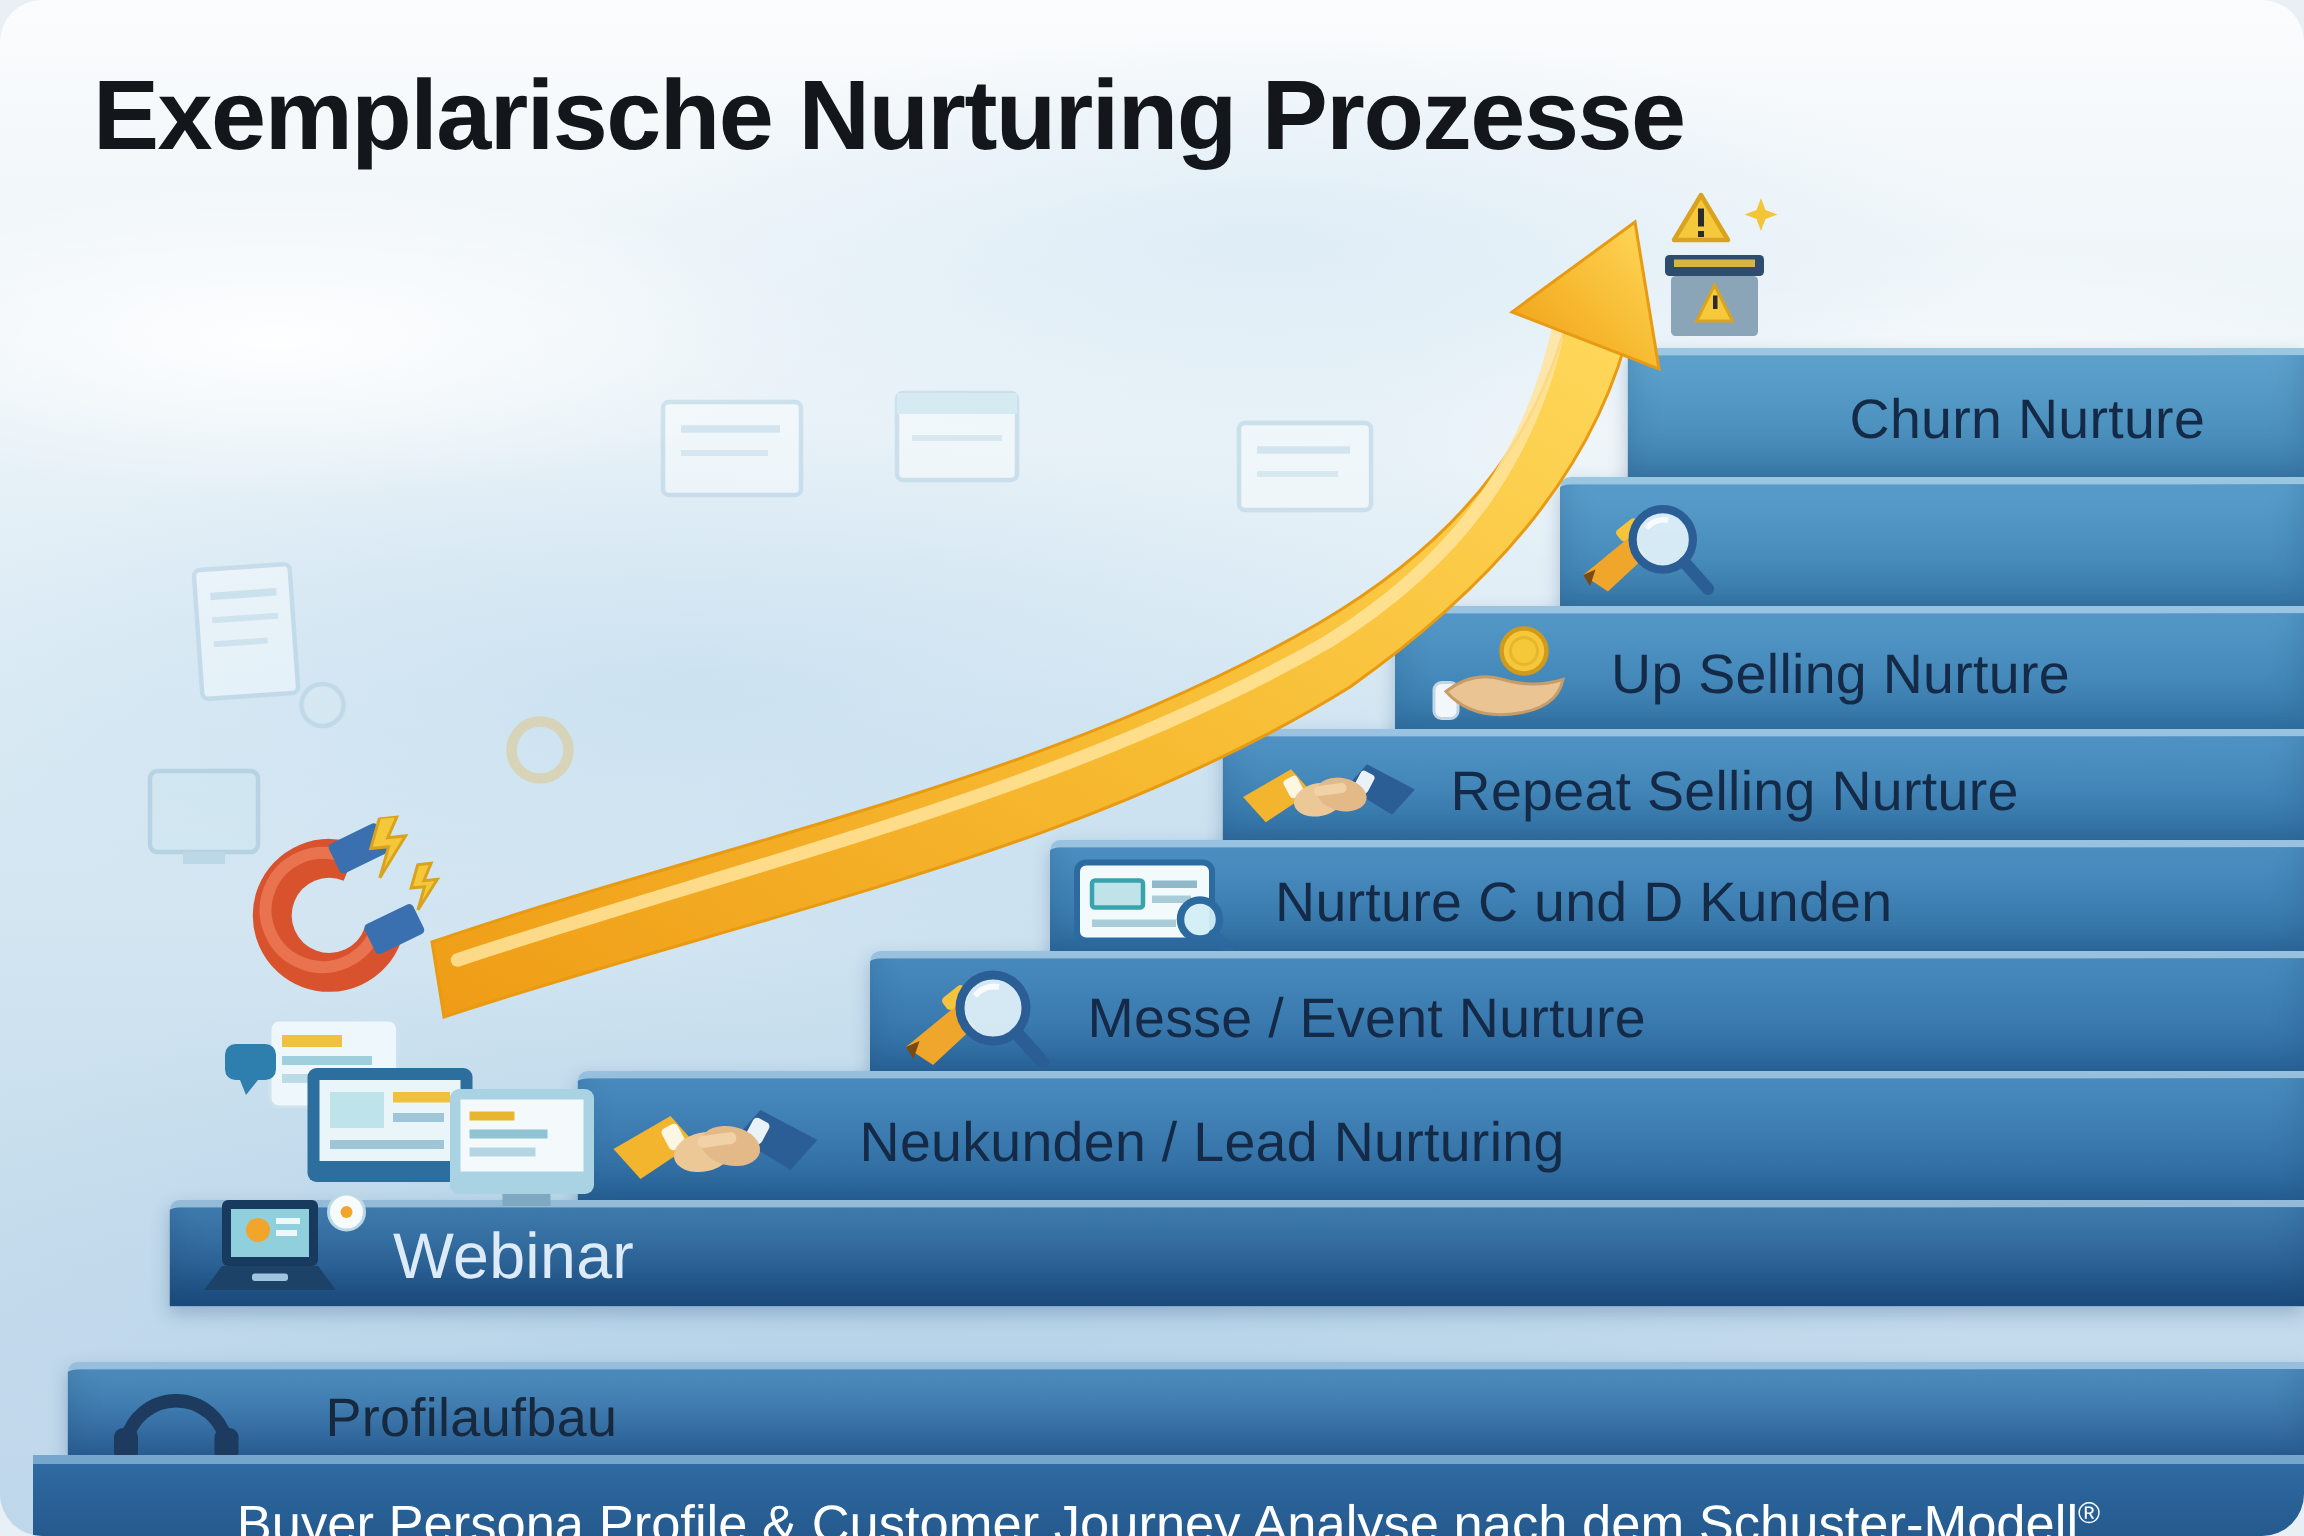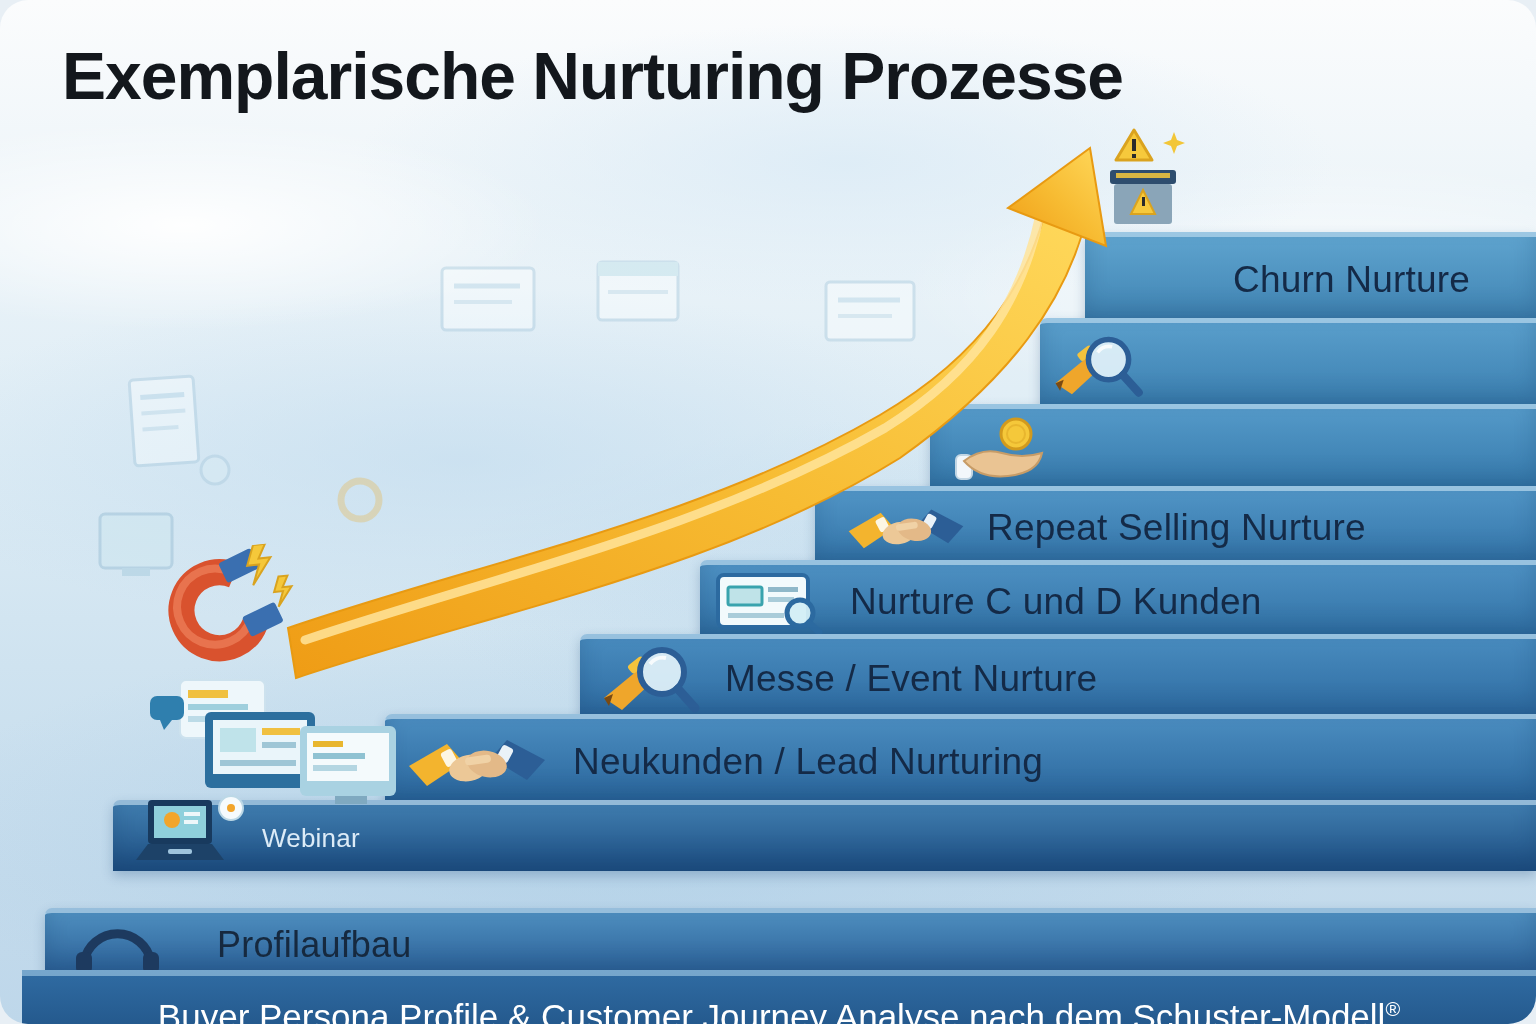--- a/index.html
+++ b/index.html
@@ -24,28 +24,28 @@
         border-top:5px solid rgba(187,222,243,.75);border-top-left-radius:7px;
         box-shadow:0 5px 12px rgba(35,80,125,.28), inset 0 -14px 22px rgba(15,50,90,.22);}
   .step-label{font-size:37px;font-weight:500;color:#142a47;white-space:nowrap;letter-spacing:.2px;}
   .icon{position:relative;flex:0 0 auto;}
   .icon svg{display:block;overflow:visible;}
   .s1{left:45px;top:908px;height:64px;padding-left:25px;background:linear-gradient(180deg,#4d8dbe,#2a5f96);}
   .s1 .icon{width:95px;height:62px;margin-right:52px;}
   .s1 .step-label{color:#16293f;font-size:36px;}
   .s2{left:113px;top:800px;height:66px;padding-left:15px;background:linear-gradient(180deg,#3f7cae,#1e4f83);}
   .s2 .icon{width:120px;height:72px;margin-right:14px;margin-top:-16px;}
-  .s2 .step-label{color:#dcebf7;font-weight:400;font-size:26px;}
+  .s2 .step-label{color:#dcebf7;font-weight:400;font-size:43px;}
   .s3{left:385px;top:714px;height:86px;padding-left:22px;background:linear-gradient(180deg,#4a8cbf,#29659b);}
   .s3 .icon{width:140px;height:72px;margin-right:26px;}
   .s4{left:580px;top:634px;height:80px;padding-left:18px;background:linear-gradient(180deg,#488bbe,#2d6aa0);}
   .s4 .icon{width:105px;height:78px;margin-right:22px;}
   .s5{left:700px;top:560px;height:74px;padding-left:16px;background:linear-gradient(180deg,#4d90c2,#3070a4);}
   .s5 .icon{width:108px;height:62px;margin-right:26px;}
-  .s6{left:815px;top:486px;height:74px;padding-left:32px;background:linear-gradient(180deg,#5094c5,#3374a8);}
+  .s6{left:815px;top:486px;height:74px;padding-left:12px;background:linear-gradient(180deg,#5094c5,#3374a8);}
   .s6 .icon{width:118px;height:62px;margin-right:22px;}
   .s7{left:930px;top:404px;height:82px;padding-left:24px;background:linear-gradient(180deg,#5499c8,#3579ab);}
   .s7 .icon{width:98px;height:66px;margin-right:22px;}
   .s8{left:1040px;top:318px;height:86px;padding-left:10px;background:linear-gradient(180deg,#599ecb,#3a7eaf);}
   .s8 .icon{width:96px;height:76px;margin-right:12px;}
   .s8 .step-label{font-size:35px;}
   .s9{left:1085px;top:232px;height:86px;padding-left:148px;background:linear-gradient(180deg,#5ea3ce,#3f83b2);}
   .base-bar{position:absolute;left:22px;top:970px;right:0;height:94px;z-index:10;
         display:flex;align-items:center;justify-content:center;
         background:linear-gradient(180deg,#306ca3,#1c4c7e);
@@ -117,20 +117,21 @@
 
   <div class="step s7">
     <span class="icon">
       <svg width="98" height="66" viewBox="0 0 98 66">
         <circle cx="62" cy="17" r="15" fill="#f5c83a" stroke="#d29a1d" stroke-width="3"></circle>
         <circle cx="62" cy="17" r="9" fill="none" stroke="#e8b62e" stroke-width="2"></circle>
         <rect x="2" y="38" width="16" height="24" rx="5" fill="#f2f7fb" stroke="#c2d6e4" stroke-width="2"></rect>
         <path d="M10 44 Q28 30 48 36 Q68 42 88 36 Q84 56 54 59 Q26 62 10 44 Z" fill="#eac493" stroke="#c79c67" stroke-width="2"></path>
       </svg>
     </span>
+    <span class="step-label">Up Selling Nurture</span>
   </div>
 
   <div class="step s6">
     <span class="icon">
       <svg width="118" height="62" viewBox="0 0 140 72">
         <polygon points="2,40 40,18 56,36 20,60" fill="#f3b42e"></polygon>
         <rect x="36" y="24" width="12" height="16" rx="3" fill="#fdf6e3" transform="rotate(-28 42 32)"></rect>
         <polygon points="138,34 100,14 84,32 120,54" fill="#2c5e96"></polygon>
         <rect x="92" y="20" width="12" height="16" rx="3" fill="#eaf2f8" transform="rotate(28 98 28)"></rect>
         <ellipse cx="62" cy="42" rx="20" ry="13" fill="#ecc897" transform="rotate(-12 62 42)"></ellipse>

